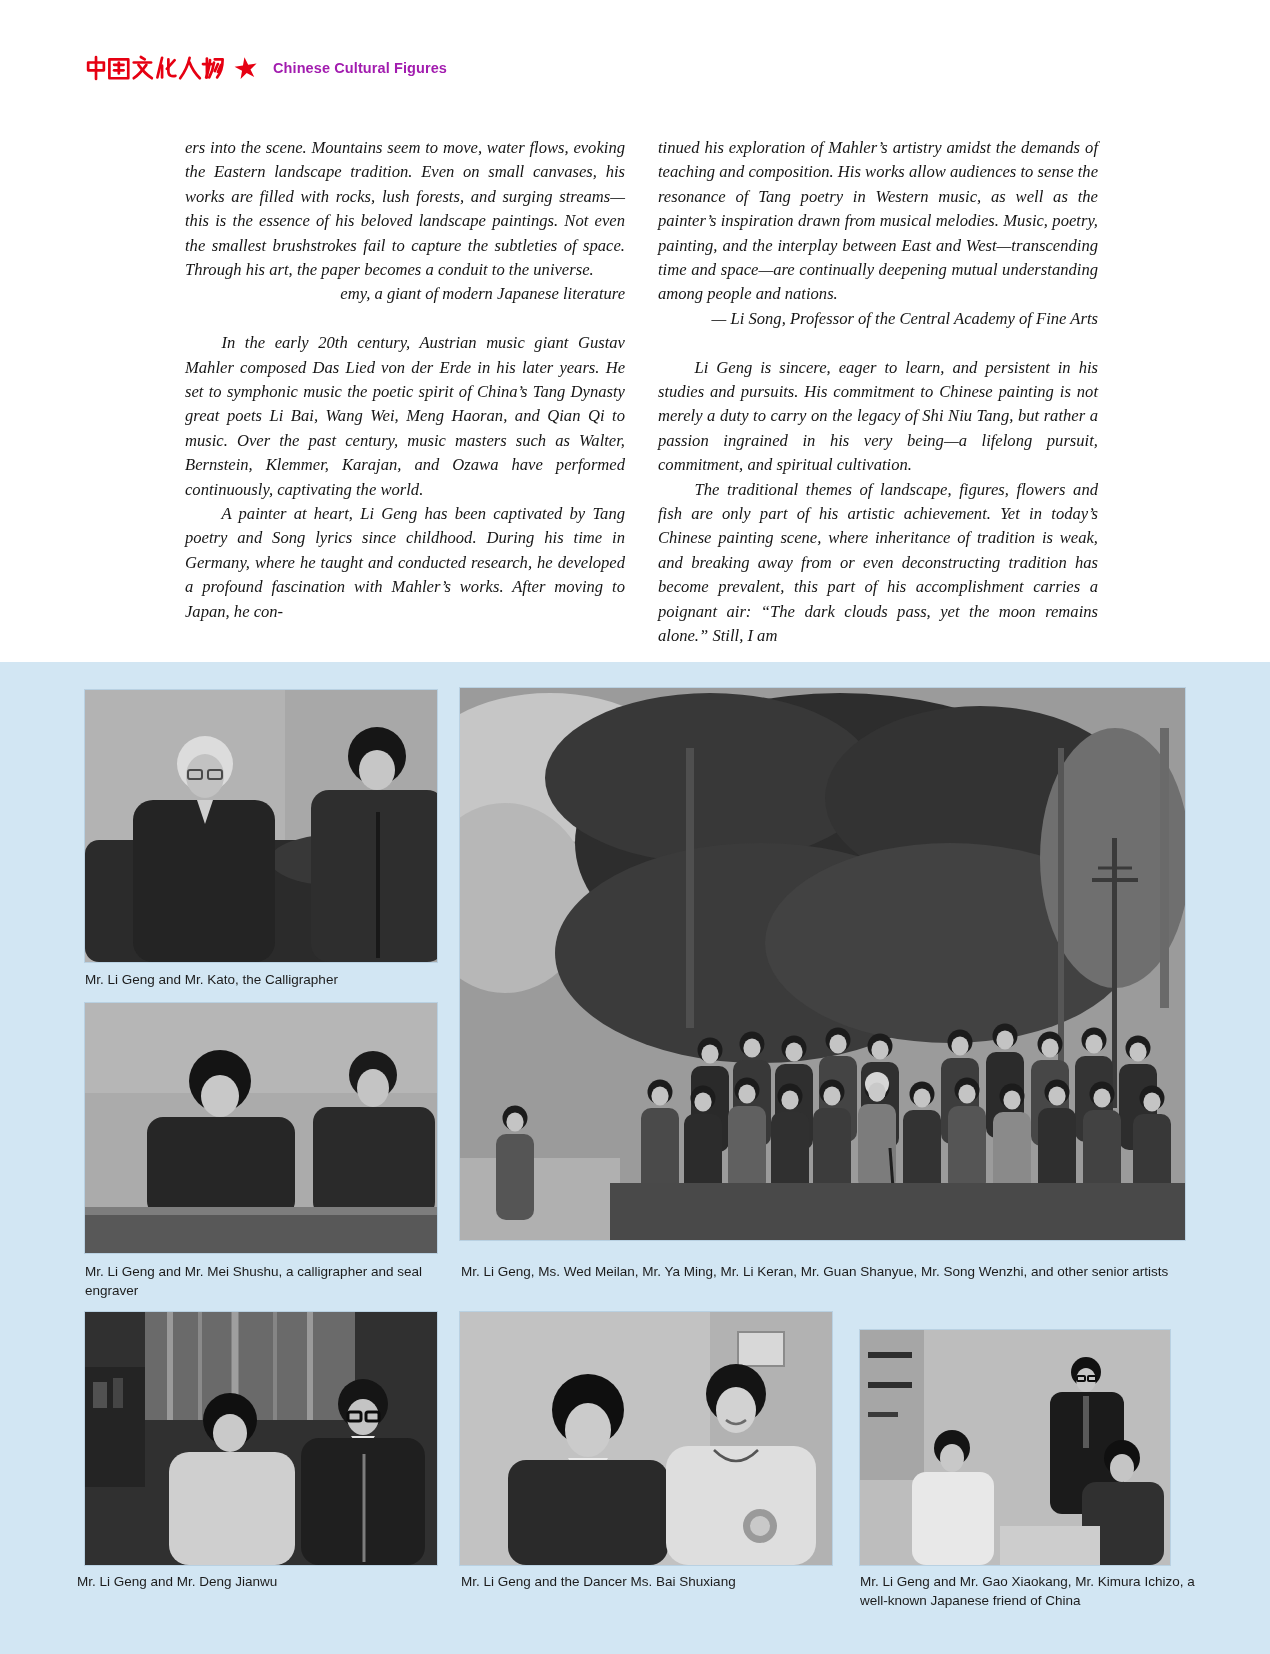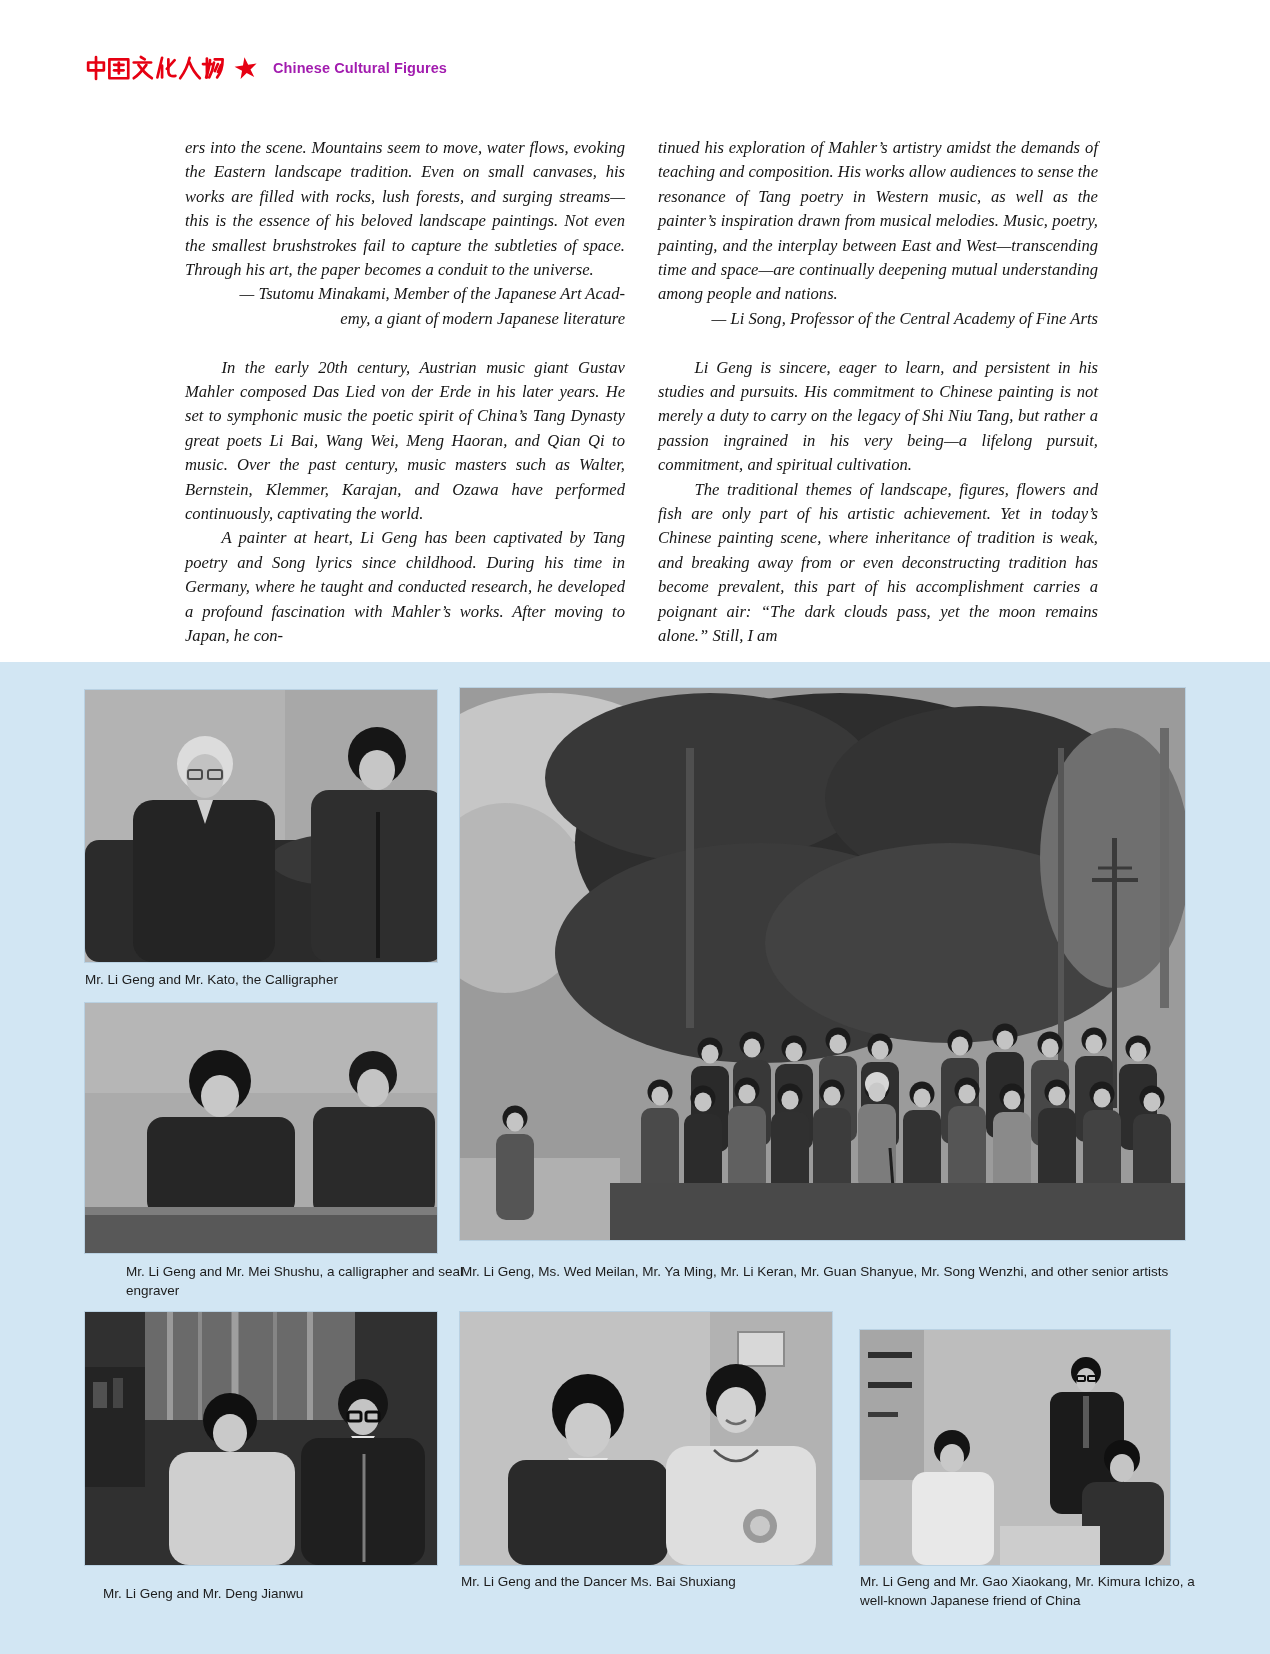--- a/index.html
+++ b/index.html
@@ -76,21 +76,20 @@
             <path d="M25,13 L21,22"></path>
           </g>
       </g>
     </svg>
     <span class="logo-star">★</span>
     <span class="logo-en">Chinese Cultural Figures</span>
   </div>
 
   <div class="col col-left">
     <p>ers into the scene. Mountains seem to move, water flows, evoking the Eastern landscape tradition. Even on small canvases, his works are filled with rocks, lush forests, and surging streams—this is the essence of his beloved landscape paintings. Not even the smallest brushstrokes fail to capture the subtleties of space. Through his art, the paper becomes a conduit to the universe.</p>
-    <p class="attr">— Tsutomu Minakami, Member of the Japanese Art Acad-</p>
     <p class="attr">emy, a giant of modern Japanese literature</p>
     <div class="spacer-line"></div>
     <p class="indent">In the early 20th century, Austrian music giant Gustav Mahler composed Das Lied von der Erde in his later years. He set to symphonic music the poetic spirit of China’s Tang Dynasty great poets Li Bai, Wang Wei, Meng Haoran, and Qian Qi to music. Over the past century, music masters such as Walter, Bernstein, Klemmer, Karajan, and Ozawa have performed continuously, captivating the world.</p>
     <p class="indent">A painter at heart, Li Geng has been captivated by Tang poetry and Song lyrics since childhood. During his time in Germany, where he taught and conducted research, he developed a profound fascination with Mahler’s works. After moving to Japan, he con-</p>
   </div>
 
   <div class="col col-right">
     <p>tinued his exploration of Mahler’s artistry amidst the demands of teaching and composition. His works allow audiences to sense the resonance of Tang poetry in Western music, as well as the painter’s inspiration drawn from musical melodies. Music, poetry, painting, and the interplay between East and West—transcending time and space—are continually deepening mutual understanding among people and nations.</p>
     <p class="attr">— Li Song, Professor of the Central Academy of Fine Arts</p>
     <div class="spacer-line"></div>
@@ -137,21 +136,21 @@
         <circle cx="288" cy="72" r="24" fill="#1a1a1a"></circle>
         <ellipse cx="288" cy="85" rx="16" ry="19" fill="#c4c4c4"></ellipse>
         <polygon points="276,104 288,128 300,104" fill="#ececec"></polygon>
         <rect x="283" y="110" width="8" height="32" fill="#3a3a3a"></rect>
         <rect x="228" y="104" width="122" height="110" rx="15" fill="#2a2a2a"></rect>
 
         <rect x="0" y="208" width="352" height="42" fill="#585858"></rect>
         <rect x="0" y="204" width="352" height="8" fill="#7d7d7d"></rect>
       </svg>
     </div>
-    <div class="caption" style="left:85px;top:600px;width:352px;margin-left:41px;">Mr. Li Geng and Mr. Mei Shushu, a calligrapher and seal engraver</div>
+    <div class="caption" style="left:85px;top:600px;width:352px;">Mr. Li Geng and Mr. Mei Shushu, a calligrapher and seal engraver</div>
 
     <div class="photo" style="left:460px;top:26px;width:725px;height:552px;">
       <svg width="725" height="552" viewBox="0 0 725 552" role="img">
         <defs>
           <g id="prs">
             <rect x="-19" y="16" width="38" height="86" rx="10" fill="currentColor"></rect>
             <circle cx="0" cy="0" r="12.5" fill="#1c1c1c"></circle>
             <ellipse cx="0" cy="4" rx="8.6" ry="9.6" fill="#c4c4c4"></ellipse>
           </g>
         </defs>
@@ -227,21 +226,21 @@
 
         <circle cx="278" cy="92" r="25" fill="#151515"></circle>
         <ellipse cx="278" cy="105" rx="16" ry="18" fill="#c4c4c4"></ellipse>
         <rect x="263" y="100" width="13" height="9" rx="2" fill="none" stroke="#0c0c0c" stroke-width="3"></rect>
         <rect x="281" y="100" width="13" height="9" rx="2" fill="none" stroke="#0c0c0c" stroke-width="3"></rect>
         <polygon points="266,124 278,142 290,124" fill="#e6e6e6"></polygon>
         <rect x="216" y="126" width="124" height="127" rx="18" fill="#1f1f1f"></rect>
         <line x1="279" y1="142" x2="279" y2="250" stroke="#7d7d7d" stroke-width="3"></line>
       </svg>
     </div>
-    <div class="caption" style="left:103px;top:910px;width:352px;margin-top:12px;">Mr. Li Geng and Mr. Deng Jianwu</div>
+    <div class="caption" style="left:77px;top:910px;width:352px;">Mr. Li Geng and Mr. Deng Jianwu</div>
 
     <div class="photo" style="left:460px;top:650px;width:372px;height:253px;">
       <svg width="372" height="253" viewBox="0 0 372 253" role="img">
         <rect width="372" height="253" fill="#c2c2c2"></rect>
         <rect x="250" width="122" height="253" fill="#b2b2b2"></rect>
         <rect x="278" y="20" width="46" height="34" fill="#d8d8d8" stroke="#8b8b8b" stroke-width="2"></rect>
 
         <circle cx="128" cy="98" r="36" fill="#0f0f0f"></circle>
         <ellipse cx="128" cy="118" rx="23" ry="27" fill="#cbcbcb"></ellipse>
         <polygon points="108,146 128,180 148,146" fill="#e9e9e9"></polygon>

